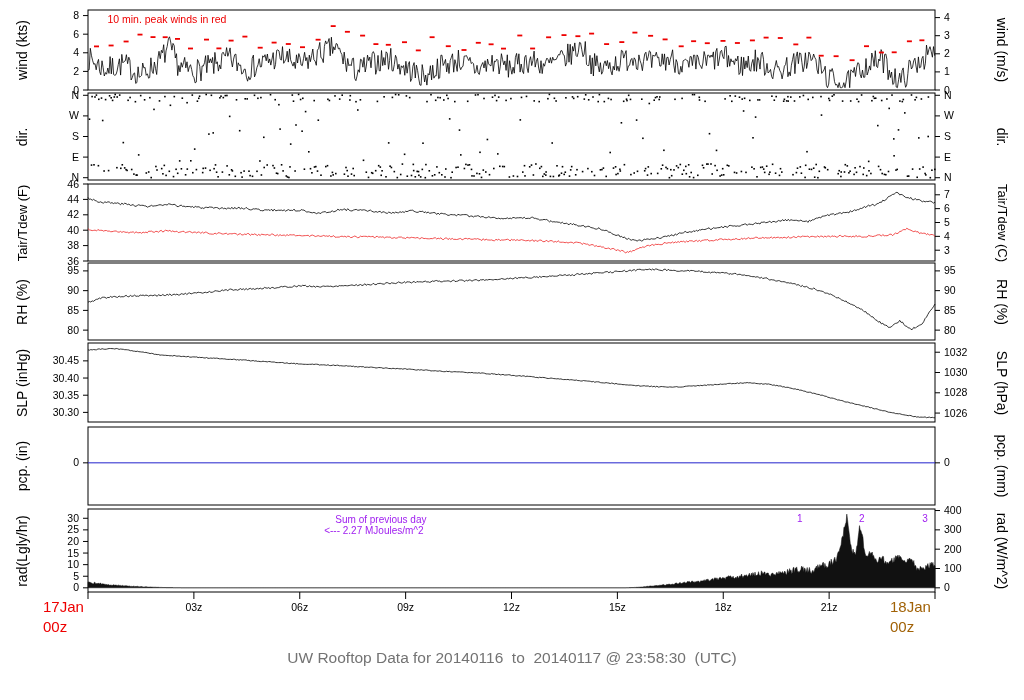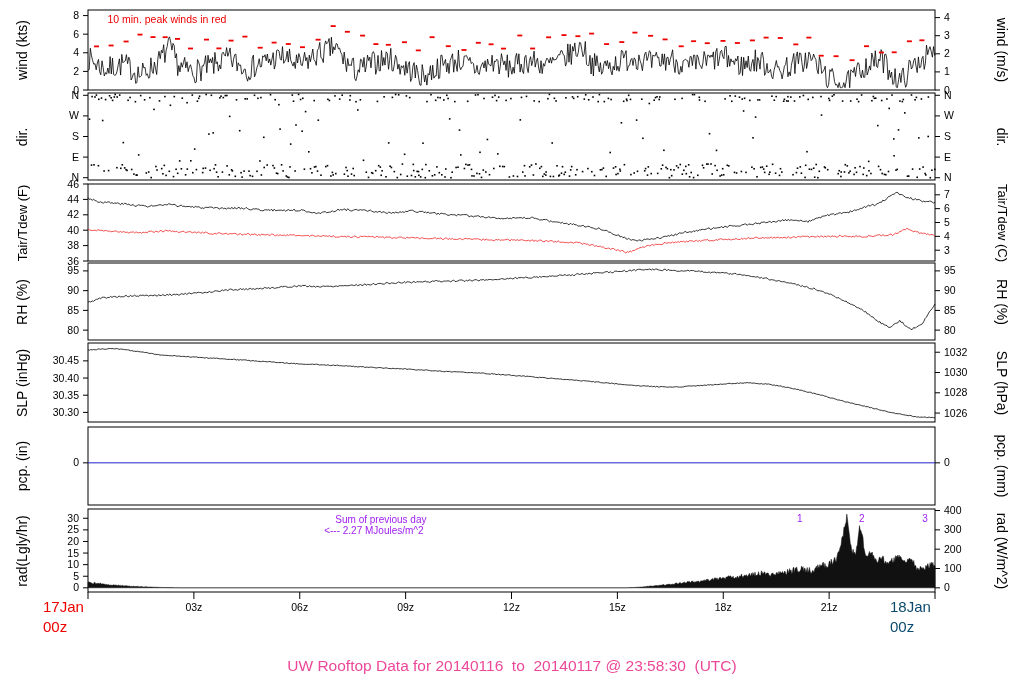--- a/index.html
+++ b/index.html
@@ -769,26 +769,26 @@
       <text x="511.5" y="611" text-anchor="middle" font-size="10.5" fill="#000">12z</text>
       <text x="617.375" y="611" text-anchor="middle" font-size="10.5" fill="#000">15z</text>
       <text x="723.25" y="611" text-anchor="middle" font-size="10.5" fill="#000">18z</text>
       <text x="829.125" y="611" text-anchor="middle" font-size="10.5" fill="#000">21z</text>
     </svg>
 
   <div class="xend" id="xend-start" style="left: 43px; top: 597px; color: rgb(238, 0, 0);">
     <div>17Jan</div>
     <div>00z</div>
   </div>
-  <div class="xend" id="xend-end" style="left: 890px; top: 597px; color: #0c4a6e;">
+  <div class="xend" id="xend-end" style="left: 890px; top: 597px; color: #a16207;">
     <div>18Jan</div>
     <div>00z</div>
   </div>
 
-  <div class="title" id="fig-title" style="color: #ec4899; margin-top: 8px;">UW Rooftop Data for 20140116  to  20140117 @ 23:58:30  (UTC)</div>
+  <div class="title" id="fig-title" style="color: #737373;">UW Rooftop Data for 20140116  to  20140117 @ 23:58:30  (UTC)</div>
 <div class="ylab" style="left: 22px; top: 50px; font-size: 14px; transform: translate(-50%, -50%) rotate(-90deg);">wind (kts)</div>
     <div class="ylab" style="left: 1002px; top: 50px; font-size: 14px; transform: translate(-50%, -50%) rotate(90deg);">wind (m/s)</div>
     <div class="ylab" style="left: 22px; top: 136.5px; font-size: 14px; transform: translate(-50%, -50%) rotate(-90deg);">dir.</div>
     <div class="ylab" style="left: 1002px; top: 136.5px; font-size: 14px; transform: translate(-50%, -50%) rotate(90deg);">dir.</div>
     <div class="ylab" style="left: 22px; top: 222.5px; font-size: 13px; transform: translate(-50%, -50%) rotate(-90deg);">Tair/Tdew (F)</div>
     <div class="ylab" style="left: 1002px; top: 222.5px; font-size: 13px; transform: translate(-50%, -50%) rotate(90deg);">Tair/Tdew (C)</div>
     <div class="ylab" style="left: 22px; top: 301.5px; font-size: 14px; transform: translate(-50%, -50%) rotate(-90deg);">RH (%)</div>
     <div class="ylab" style="left: 1002px; top: 301.5px; font-size: 14px; transform: translate(-50%, -50%) rotate(90deg);">RH (%)</div>
     <div class="ylab" style="left: 22px; top: 382.5px; font-size: 14px; transform: translate(-50%, -50%) rotate(-90deg);">SLP (inHg)</div>
     <div class="ylab" style="left: 1002px; top: 382.5px; font-size: 14px; transform: translate(-50%, -50%) rotate(90deg);">SLP (hPa)</div>

